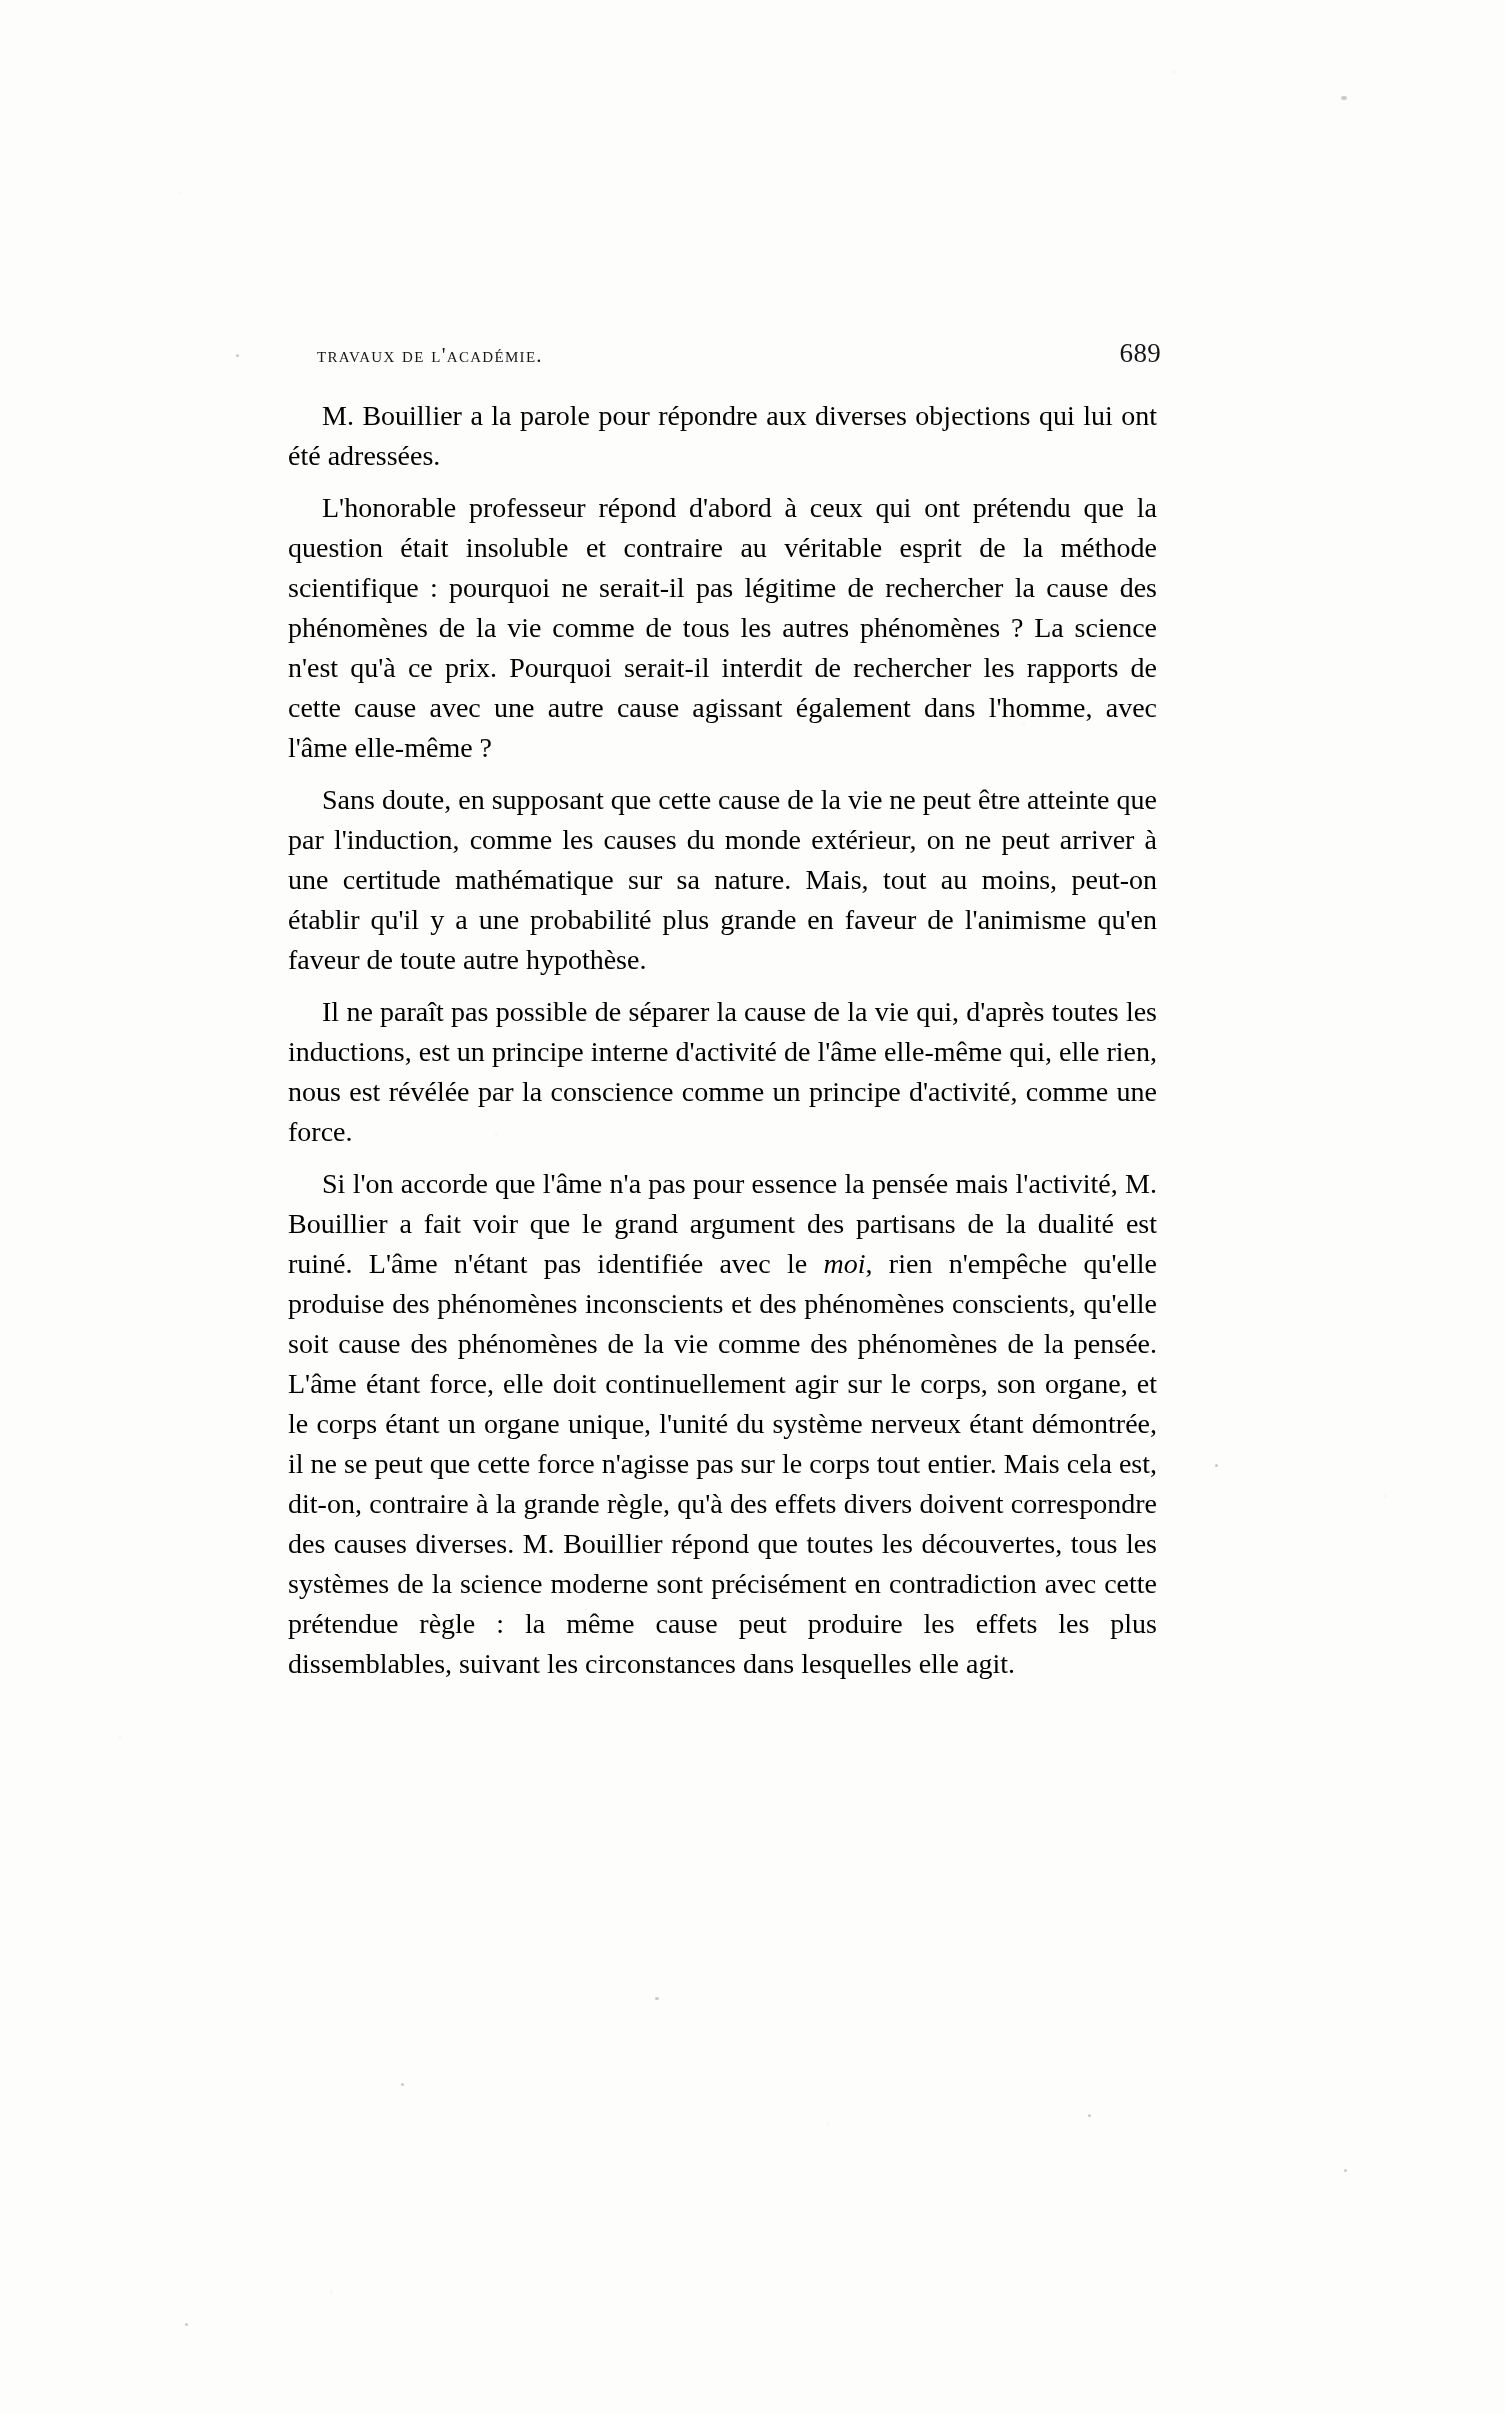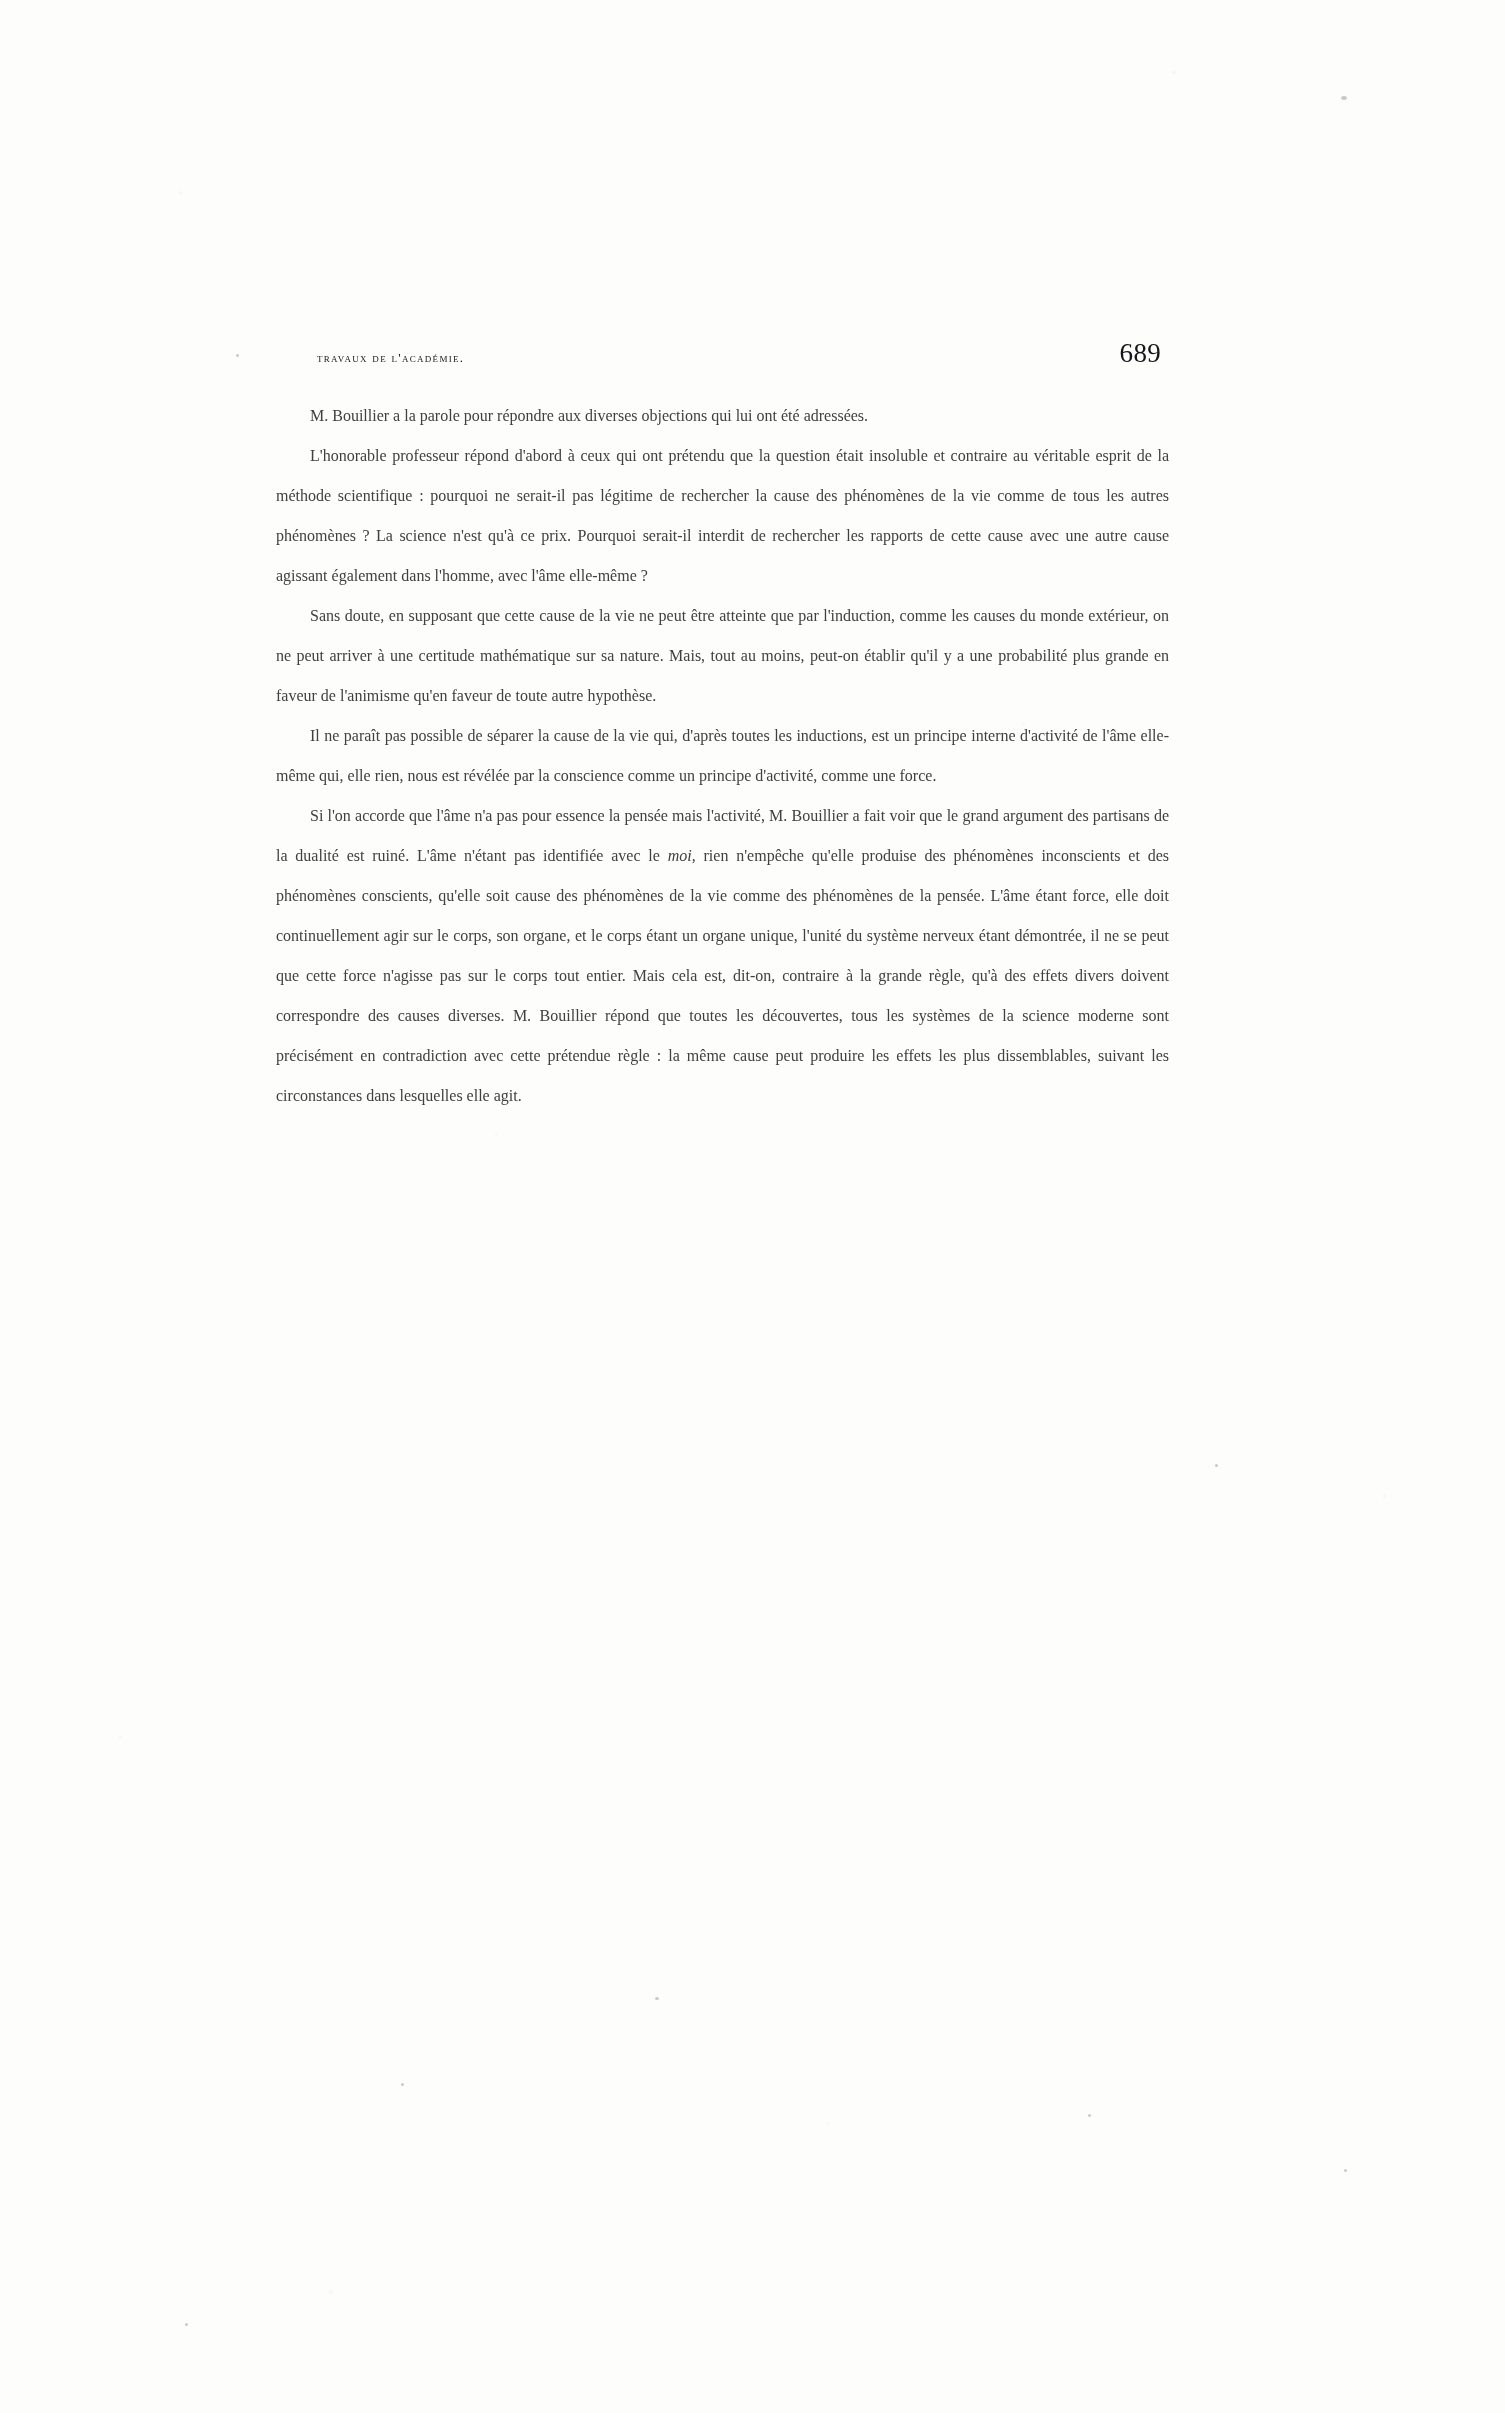--- a/index.html
+++ b/index.html
@@ -44,37 +44,37 @@
   .header-row {
     display: flex;
     align-items: baseline;
     justify-content: space-between;
     margin-bottom: 27px;
     padding-left: 41px;
   }
   .running-head {
     font-variant: small-caps;
     text-transform: lowercase;
-    font-size: 13px;
+    font-size: 21px;
     letter-spacing: 1.3px;
     color: #15161a;
     white-space: nowrap;
   }
   .folio {
     font-size: 27px;
     color: #15161a;
     font-family: "Liberation Serif", serif;
     letter-spacing: 0.4px;
     padding-right: 7.8px;
   }
   p {
-    margin: 0;
-    font-size: 16px;
+    margin: 12px;
+    font-size: 28px;
     line-height: 40px;
-    color: #404040;
+    color: #000000;
     text-align: justify;
     text-justify: inter-word;
     -webkit-hyphens: none;
     hyphens: none;
   }
   p.indent {
     text-indent: 34px;
   }
   p.first {
     text-indent: 34px;

